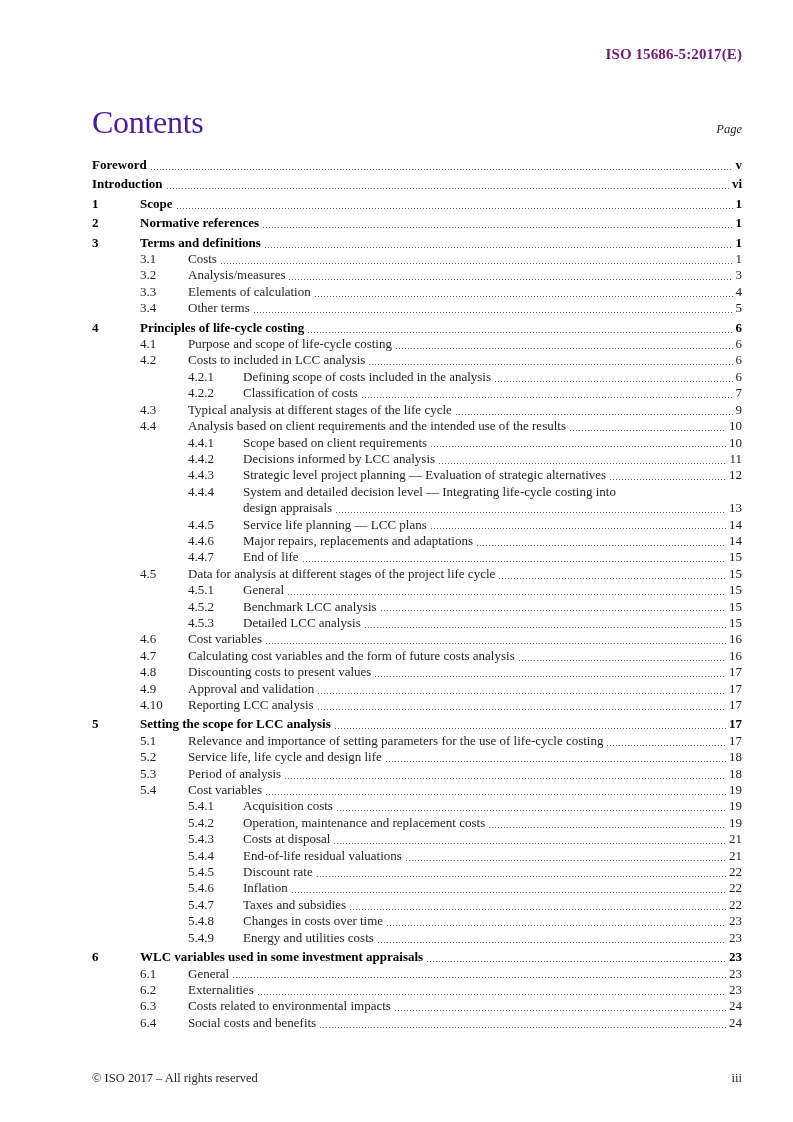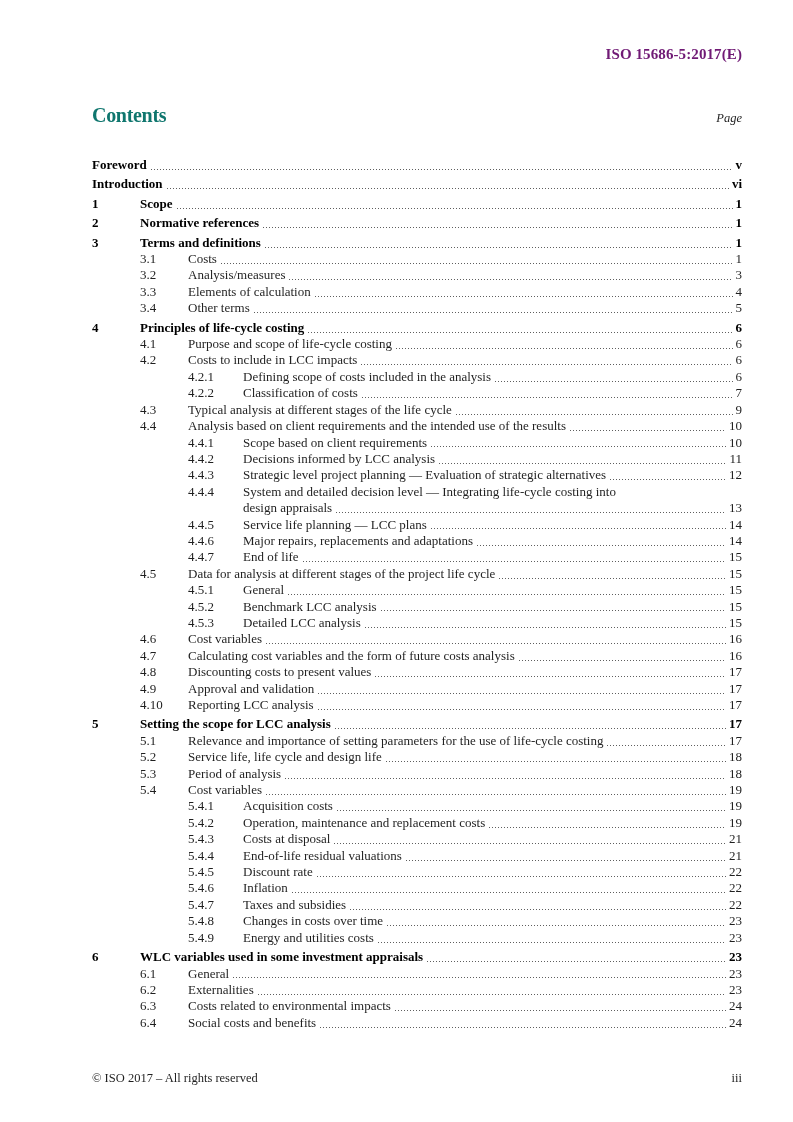--- a/index.html
+++ b/index.html
@@ -28,23 +28,23 @@
   .contents-row {
     position: absolute;
     top: 104px;
     left: 92px;
     right: 51px;
     display: flex;
     justify-content: space-between;
     align-items: baseline;
   }
   .contents-title {
-    font-size: 20px;
-    font-weight: bold;
-    color: #0f766e;
+    font-size: 32px;
+    font-weight: normal;
+    color: #4c1d95;
     letter-spacing: -0.3px;
   }
   .page-col-label {
     font-size: 12.5px;
     color: #1f1f1f;
     font-style: italic;
   }
   .toc {
     position: absolute;
     top: 157px;
@@ -170,21 +170,21 @@
         <span class="pg">6</span>
       </div>
       <div class="toc-row lvl1">
         <span class="num">4.1</span>
         <span class="txt">Purpose and scope of life-cycle costing</span>
         <span class="dots"></span>
         <span class="pg">6</span>
       </div>
       <div class="toc-row lvl1">
         <span class="num">4.2</span>
-        <span class="txt">Costs to include in LCC impacts</span>
+        <span class="txt">Costs to included in LCC analysis</span>
         <span class="dots"></span>
         <span class="pg">6</span>
       </div>
       <div class="toc-row lvl2">
         <span class="num">4.2.1</span>
         <span class="txt">Defining scope of costs included in the analysis</span>
         <span class="dots"></span>
         <span class="pg">6</span>
       </div>
       <div class="toc-row lvl2">

